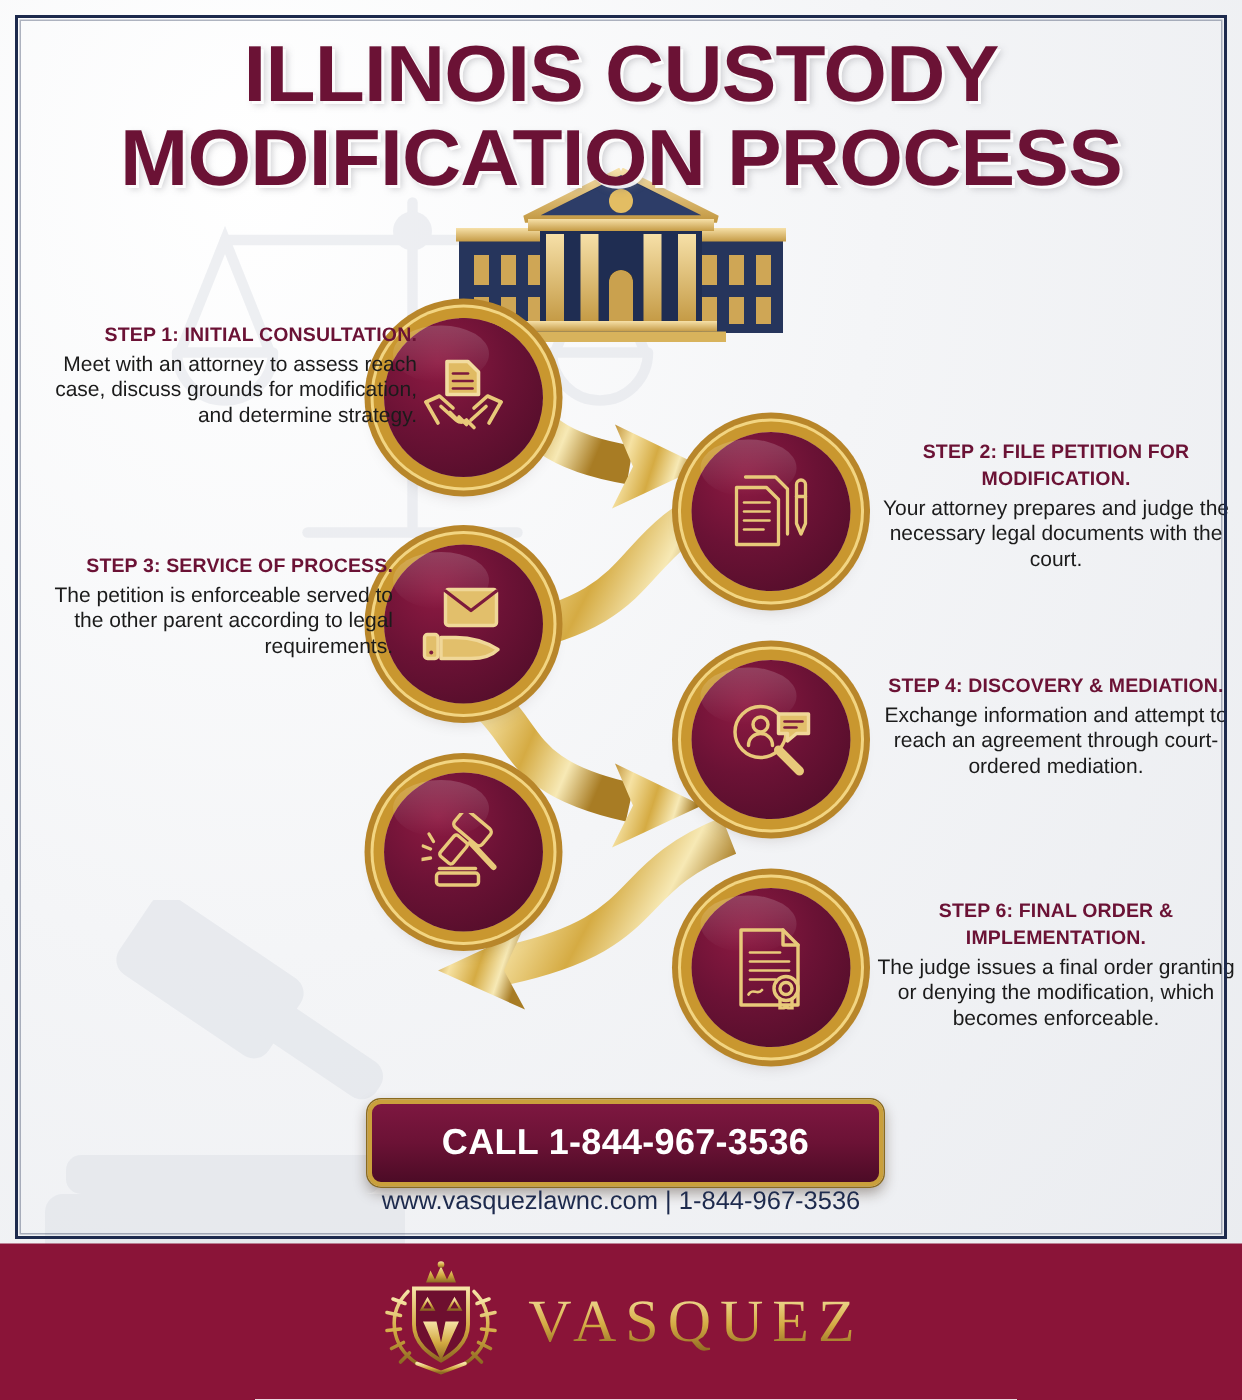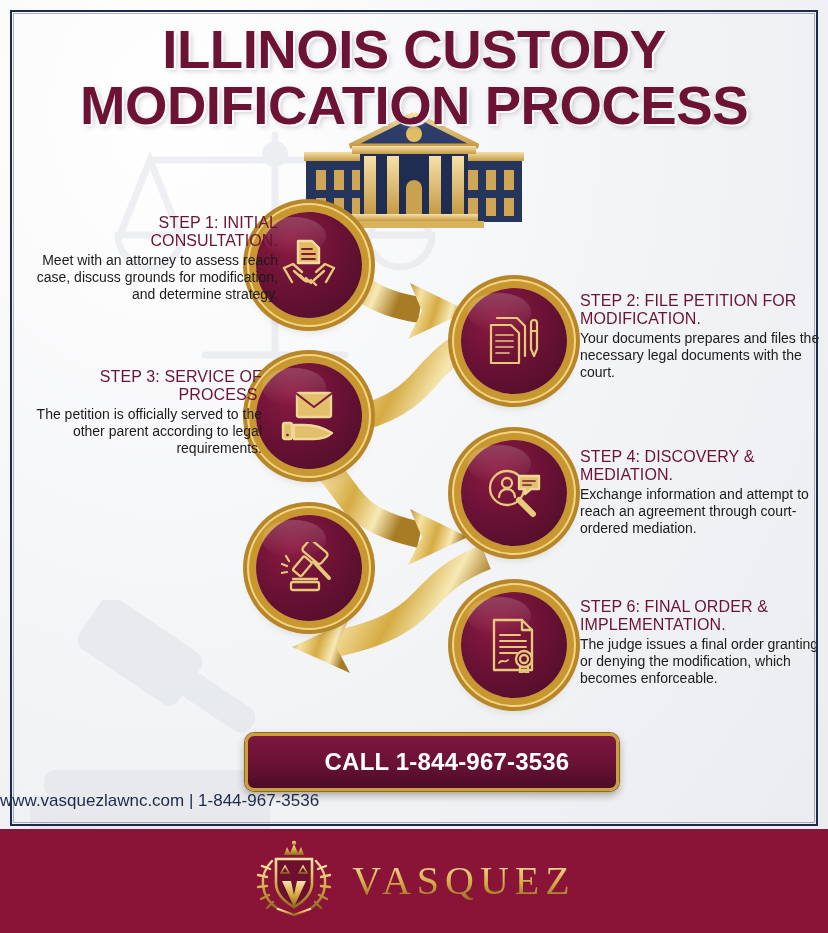--- a/index.html
+++ b/index.html
@@ -79,50 +79,50 @@
   .b2{left:461px;top:288px;}
   .b3{left:256px;top:363px;}
   .b4{left:461px;top:440px;}
   .b5{left:256px;top:515px;}
   .b6{left:461px;top:592px;}
 
   
   .step{position:absolute;z-index:5;width:248px;}
   .step h3{
     margin:0 0 2px 0;
-    font-size:16px;line-height:18px;font-weight:normal;
+    font-size:13px;line-height:18px;font-weight:bold;
     color:#6b1235;letter-spacing:.1px;
   }
   .step p{
     margin:0;font-size:14px;line-height:17px;color:#1b1b1b;
   }
   .step.left{text-align:right;}
-  .step.right{text-align:left;}
+  .step.right{text-align:center;}
 
   .s1{left:30px;top:214px;}
   .s2{left:580px;top:292px;}
   .s3{left:14px;top:368px;}
   .s4{left:580px;top:448px;}
   .s5{left:30px;top:528px;}
   .s6{left:580px;top:598px;}
 
   
   .cta{
     position:absolute;left:245px;top:733px;width:338px;height:52px;
     z-index:5;border-radius:9px;
     background:linear-gradient(180deg,#7d1740 0%,#6b1235 50%,#4c0b26 100%);
     border:3px solid #caa03c;
     box-shadow:0 0 0 1px #8a6a1f, 0 4px 9px rgba(50,30,15,.4);
-    display:flex;align-items:center;justify-content:center;padding-left:30px;
+    display:flex;align-items:center;justify-content:center;
   }
   .cta span{
     color:#ffffff;font-size:24px;font-weight:bold;letter-spacing:.2px;
   }
   .contact{
-    position:absolute;left:0;top:791px;width:828px;z-index:5;
+    position:absolute;left:0;top:791px;width:828px;text-align:center;z-index:5;
     font-size:17px;color:#1d2a4d;font-weight:normal;
   }
 
   
   .footer{
     position:absolute;left:0;bottom:0;width:828px;height:104px;
     background:#8a1438;z-index:7;
     display:flex;align-items:center;justify-content:center;gap:16px;
   }
   .logo-text{display:flex;flex-direction:column;align-items:center;}
@@ -348,25 +348,25 @@
       <path d="M33 49 v8 l4-3 4 3 v-8"></path>
     </svg>
   </div>
 
   <div class="step left s1">
     <h3>STEP 1: INITIAL CONSULTATION.</h3>
     <p>Meet with an attorney to assess reach case, discuss grounds for modification, and determine strategy.</p>
   </div>
   <div class="step right s2">
     <h3>STEP 2: FILE PETITION FOR MODIFICATION.</h3>
-    <p>Your documents prepares and files the necessary legal documents with the court.</p>
+    <p>Your attorney prepares and judge the necessary legal documents with the court.</p>
   </div>
   <div class="step left s3">
     <h3>STEP 3: SERVICE OF PROCESS.</h3>
-    <p>The petition is officially served to the other parent according to legal requirements.</p>
+    <p>The petition is enforceable served to the other parent according to legal requirements.</p>
   </div>
   <div class="step right s4">
     <h3>STEP 4: DISCOVERY &amp; MEDIATION.</h3>
     <p>Exchange information and attempt to reach an agreement through court-ordered mediation.</p>
   </div>
   <div class="step right s6">
     <h3>STEP 6: FINAL ORDER &amp; IMPLEMENTATION.</h3>
     <p>The judge issues a final order granting or denying the modification, which becomes enforceable.</p>
   </div>
 

